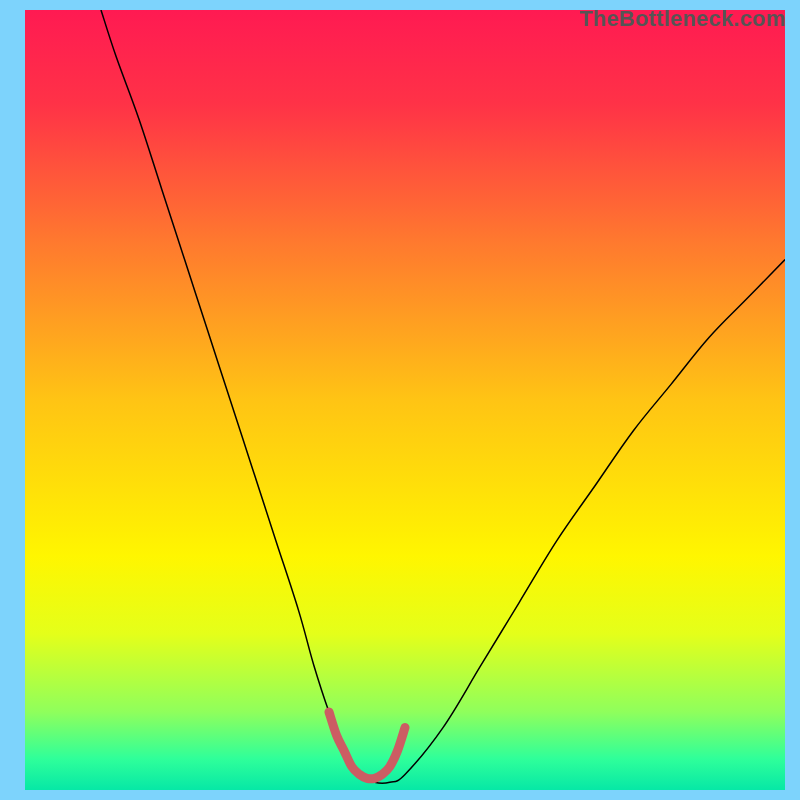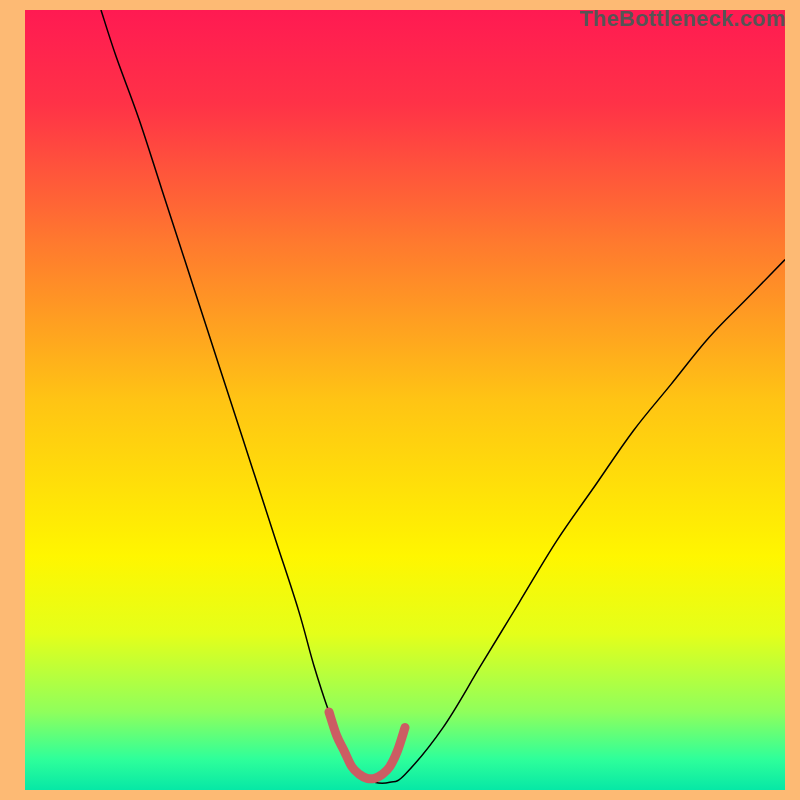--- a/index.html
+++ b/index.html
@@ -8,21 +8,21 @@
     width: 800px;
     height: 800px;
     overflow: hidden;
     background: #000;
     font-family: Arial, Helvetica, sans-serif;
   }
   .stage {
     position: relative;
     width: 800px;
     height: 800px;
-    background: #fdba74;
+    background: #7dd3fc;
   }
   .plot {
     position: absolute;
     left: 25px;
     top: 10px;
     width: 760px;
     height: 780px;
     overflow: hidden;
   }
   .plot svg {

